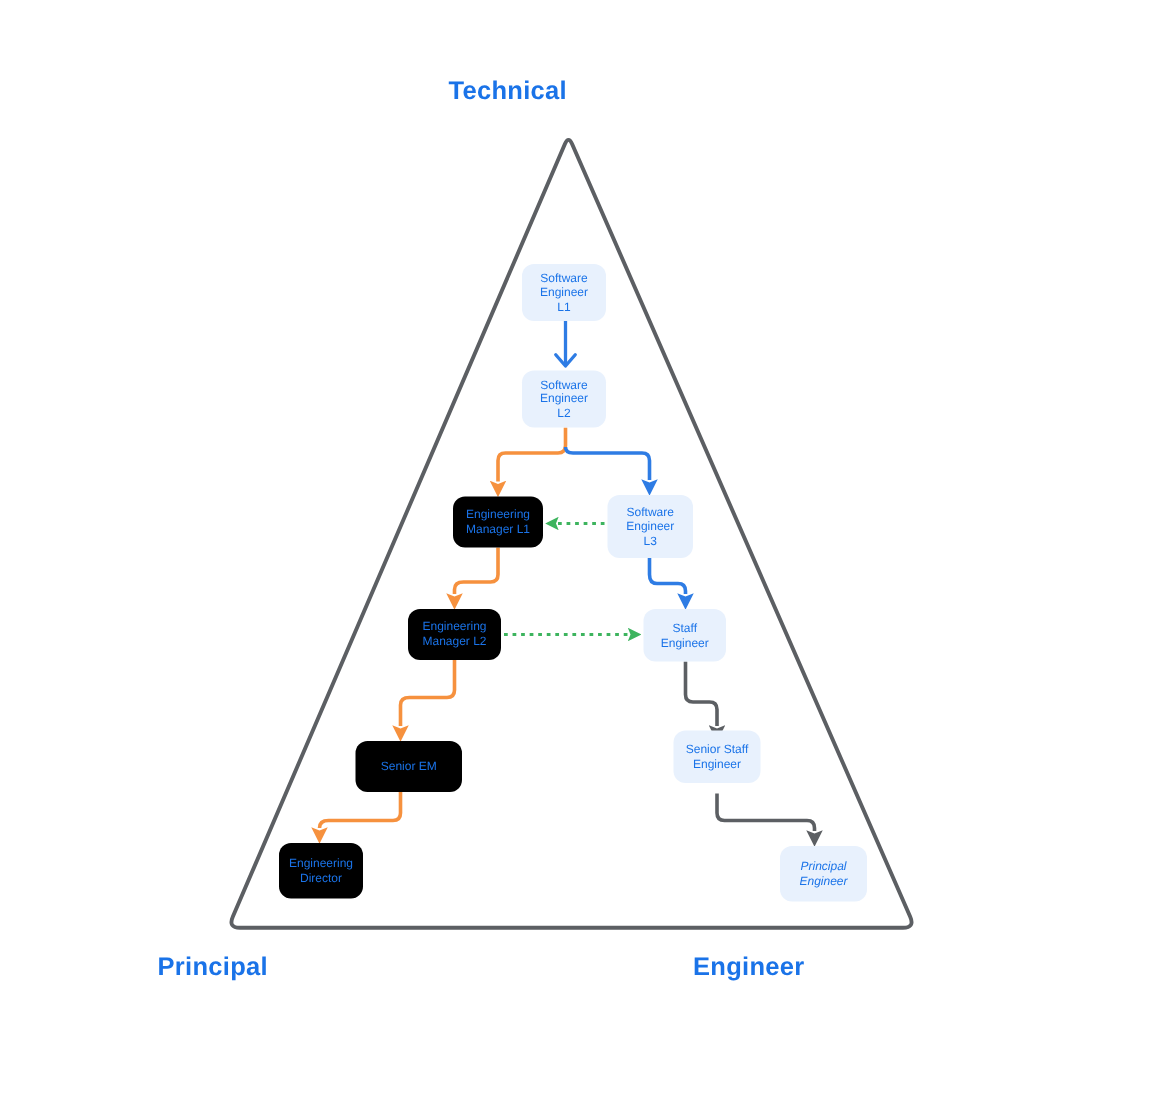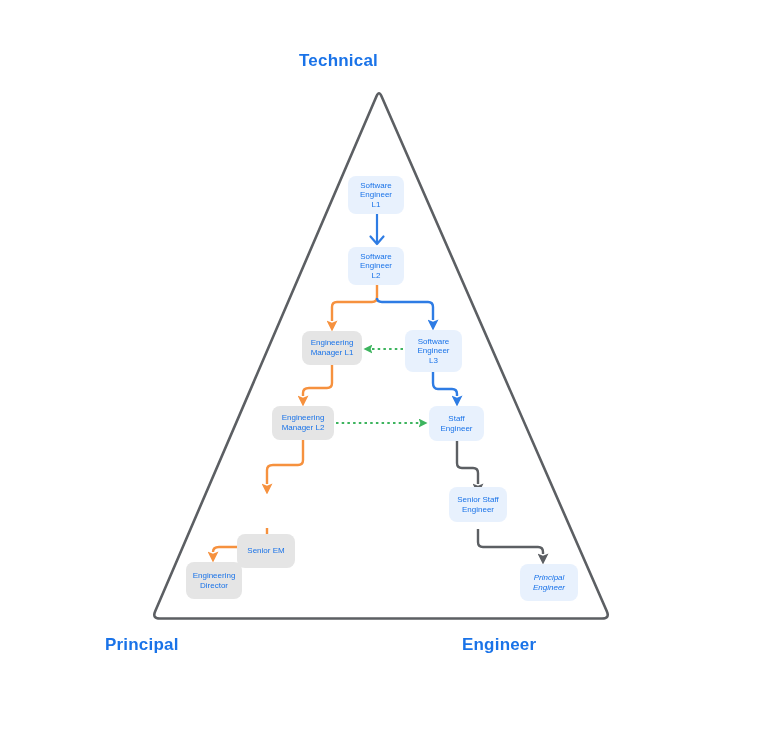--- a/index.html
+++ b/index.html
@@ -43,21 +43,21 @@
     align-items: center;
     justify-content: center;
     text-align: center;
     font-size: 8px;
     font-weight: 500;
     line-height: 1.2;
     color: #1a73e8;
     white-space: pre-line;
   }
   .node.blue   { background: #e8f1fd; }
-  .node.orange { background: #e5e5e5; }
+  .node.orange { background: #000000; }
 </style>
 </head>
 <body>
 
 <div id="canvas">
 
   <svg id="diagram-svg" width="768" height="741" viewBox="0 0 768 741">
     <defs>
       <marker id="head-blue" viewBox="0 0 10 10" refX="0.5" refY="5" markerWidth="11" markerHeight="11" orient="auto" markerUnits="userSpaceOnUse">
         <path d="M0,0 L10,5 L0,10 L2,5 Z" fill="#2e7ce4"></path>
@@ -111,21 +111,21 @@
 L2</div>
   <div class="node orange" style="left:302px; top:331px; width:60px; height:34px;">Engineering
 Manager L1</div>
   <div class="node blue" style="left:405px; top:330px; width:57px; height:42px;">Software
 Engineer
 L3</div>
   <div class="node orange" style="left:272px; top:406px; width:62px; height:34px;">Engineering
 Manager L2</div>
   <div class="node blue" style="left:429px; top:406px; width:55px; height:35px;">Staff
 Engineer</div>
-  <div class="node orange" style="left:237px; top:494px; width:58px; height:34px;margin-top:40px;">Senior EM</div>
+  <div class="node orange" style="left:237px; top:494px; width:71px; height:34px;">Senior EM</div>
   <div class="node blue" style="left:449px; top:487px; width:58px; height:35px;">Senior Staff
 Engineer</div>
   <div class="node orange" style="left:186px; top:562px; width:56px; height:37px;">Engineering
 Director</div>
   <div class="node blue" style="left:520px; top:564px; width:58px; height:37px;font-style:italic;">Principal
 Engineer</div>
 
 </div>
 
 </body></html>

